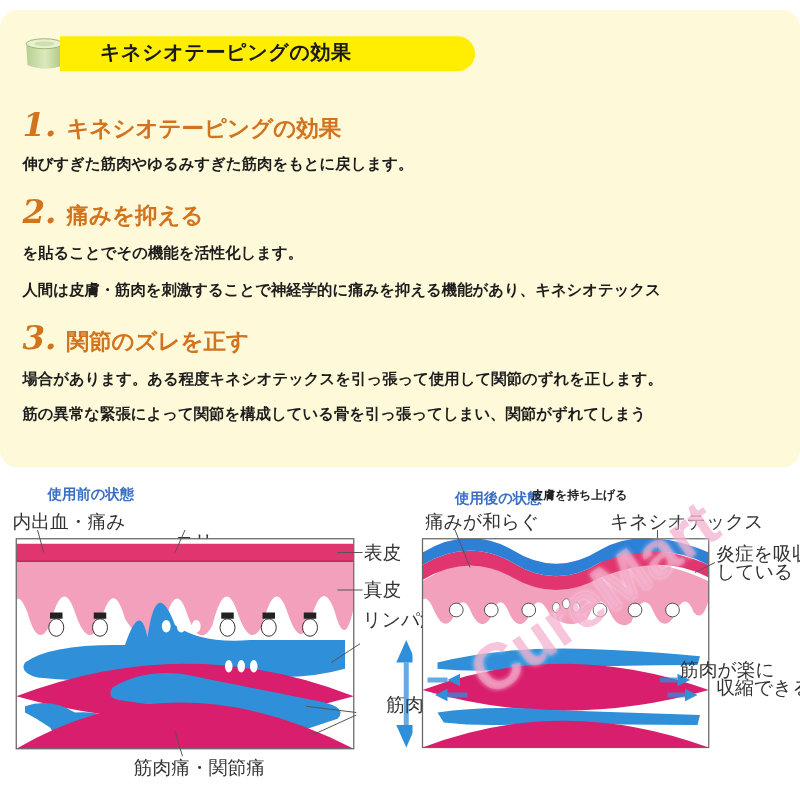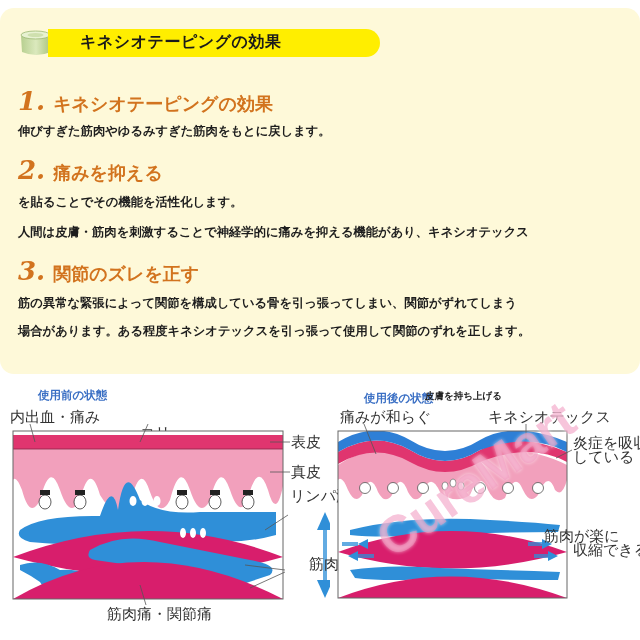--- a/index.html
+++ b/index.html
@@ -90,22 +90,22 @@
   </div>
   <div class="sec-body">を貼ることでその機能を活性化します。</div>
   <div class="sec-body" style="margin-top:2px;">人間は皮膚・筋肉を刺激することで神経学的に痛みを抑える機能があり、キネシオテックス</div>
 </div>
 
 <div class="section" style="top:256px;">
   <div class="sec-head">
     <span class="sec-num">3.</span>
     <span class="sec-title">関節のズレを正す</span>
   </div>
+  <div class="sec-body">場合があります。ある程度キネシオテックスを引っ張って使用して関節のずれを正します。</div>
   <div class="sec-body" style="margin-top:0px;">筋の異常な緊張によって関節を構成している骨を引っ張ってしまい、関節がずれてしまう</div>
-  <div class="sec-body">場合があります。ある程度キネシオテックスを引っ張って使用して関節のずれを正します。</div>
 </div>
 
 <div class="diag-title" style="left:14px; top:388px;">使用前の状態</div>
 <div class="lbl" style="left:10px; top:411px;">内出血・痛み</div>
 <div class="lbl" style="left:140px; top:427px;">コリ</div>
 
 <svg style="left:0; top:420px;" width="330" height="190" viewBox="0 0 330 190">
   <defs>
       <clipPath id="cb">
         <rect x="13" y="11" width="270" height="168"></rect>

